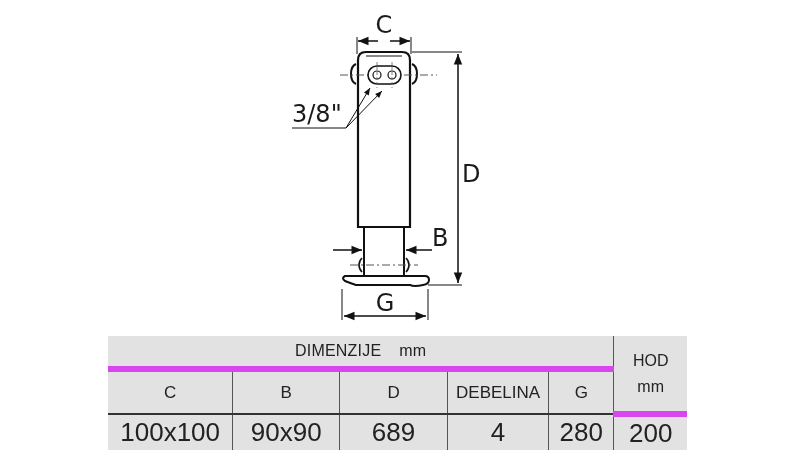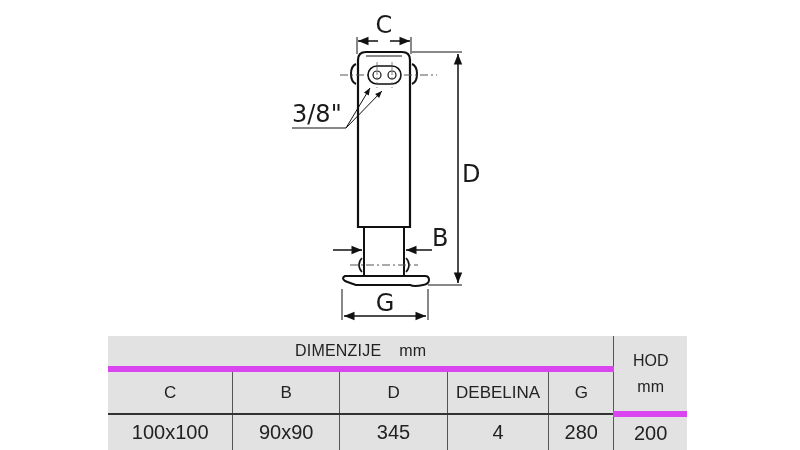--- a/index.html
+++ b/index.html
@@ -4,21 +4,21 @@
 <style>
   html, body { margin: 0; padding: 0; background: #ffffff; }
   body { width: 800px; height: 450px; position: relative; overflow: hidden; font-family: "Liberation Sans", "DejaVu Sans", sans-serif; }
   .drawing { position: absolute; left: 0; top: 0; width: 800px; height: 330px; }
   .dim-label { font-family: "DejaVu Sans", sans-serif; font-size: 24px; fill: #1a1a1a; }
   .spec-table { position: absolute; left: 108px; top: 336px; width: 579px; border-collapse: collapse; background: #e2e2e2; color: #222; table-layout: fixed; }
   .spec-table td { text-align: center; padding: 0; border-left: 1.5px solid #555; }
   .spec-table td:first-child { border-left: none; }
   .spec-table .r1 td { height: 30px; font-size: 16px; border-bottom: 6px solid #d946ef; }
   .spec-table .r2 td { height: 41px; font-size: 17px; border-bottom: 2px solid #333; }
-  .spec-table .r3 td { height: 33px; font-size: 20px; }
+  .spec-table .r3 td { height: 33px; font-size: 26px; }
   .spec-table .hod { border-bottom: 2px solid #333; font-size: 17px; line-height: 26px; }
   .spec-table .dim-head { border-left: none; letter-spacing: 0.2px; }
   .gap { display: inline-block; width: 18px; }
 </style>
 </head>
 <body>
 
 <svg class="drawing" viewBox="0 0 800 330" width="800" height="330">
   <defs>
     <marker id="arr" viewBox="0 0 10 10" refX="10" refY="5" markerWidth="9" markerHeight="7" orient="auto-start-reverse">
@@ -111,19 +111,19 @@
   <tr class="r2">
     <td>C</td>
     <td>B</td>
     <td>D</td>
     <td>DEBELINA</td>
     <td>G</td>
   </tr>
   <tr class="r3">
     <td>100x100</td>
     <td>90x90</td>
-    <td>345</td>
+    <td>689</td>
     <td>4</td>
     <td>280</td>
     <td>200</td>
   </tr>
 </tbody>
   </table>
 
 </body></html>

